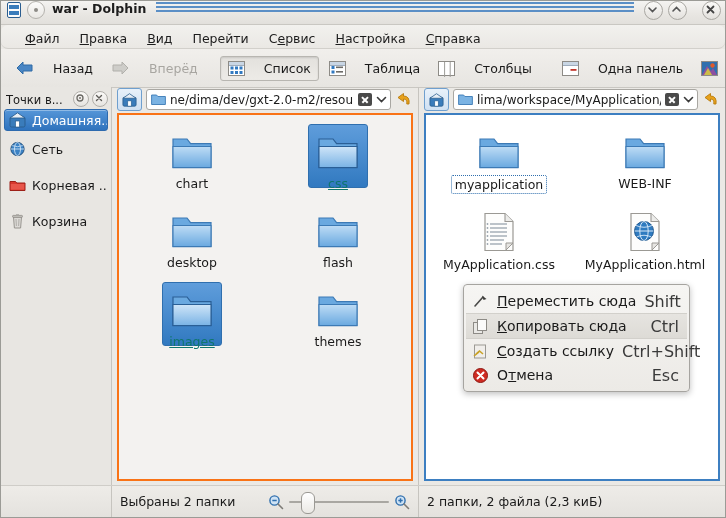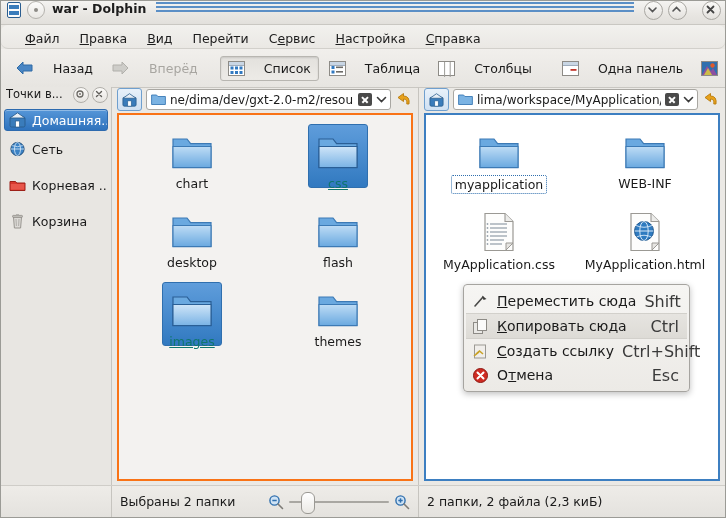--- a/index.html
+++ b/index.html
@@ -52,21 +52,21 @@
   .tbtn.disabled{color:#a8a6a1;}
   .tsep{width:1px;height:22px;background:#cfcdc8;margin:0 5px;}
   .arrow-ico{width:19px;height:16px;position:relative;}
   .vico{width:17px;height:15px;border:1px solid #8d8b86;background:#fff;box-sizing:border-box;position:relative;}
   .vico .hdr{position:absolute;left:0;right:0;top:0;height:3px;background:#c9d6e4;border-bottom:1px solid #9fadbd;}
 
   
   .body{position:absolute;left:0;top:86px;right:0;bottom:32px;display:flex;}
   .sidebar{width:110px;flex:0 0 110px;display:flex;flex-direction:column;
     background:#e8e6e2;border-right:1px solid #c6c4bf;}
-  .sb-head{height:20px;display:flex;align-items:flex-start;padding:0 3px 0 5px;gap:3px;}
+  .sb-head{height:20px;display:flex;align-items:flex-end;padding:0 3px 0 5px;gap:3px;}
   .sb-head .t{font-size:11.5px;flex:1 1 auto;white-space:nowrap;overflow:hidden;}
   .sb-hbtn{width:14px;height:14px;border-radius:50%;border:1px solid #b0aea9;
     background:linear-gradient(to bottom,#fbfaf8,#e6e4e0);position:relative;flex:0 0 auto;cursor:pointer;}
   .sb-list{flex:1 1 auto;padding:2px 3px 0 3px;}
   .sb-item{display:flex;align-items:center;gap:6px;padding:10px 5px;border-radius:3px;
     font-size:12.5px;cursor:pointer;white-space:nowrap;overflow:hidden;}
   .sb-item.sel{background:linear-gradient(to bottom,#5596d8,#2f73bd);color:#fff;
     border:1px solid #2d6aae;box-shadow:inset 0 1px 0 rgba(255,255,255,.35);padding:2px 4px;}
   .sb-ico{width:17px;height:16px;flex:0 0 auto;position:relative;}
 

